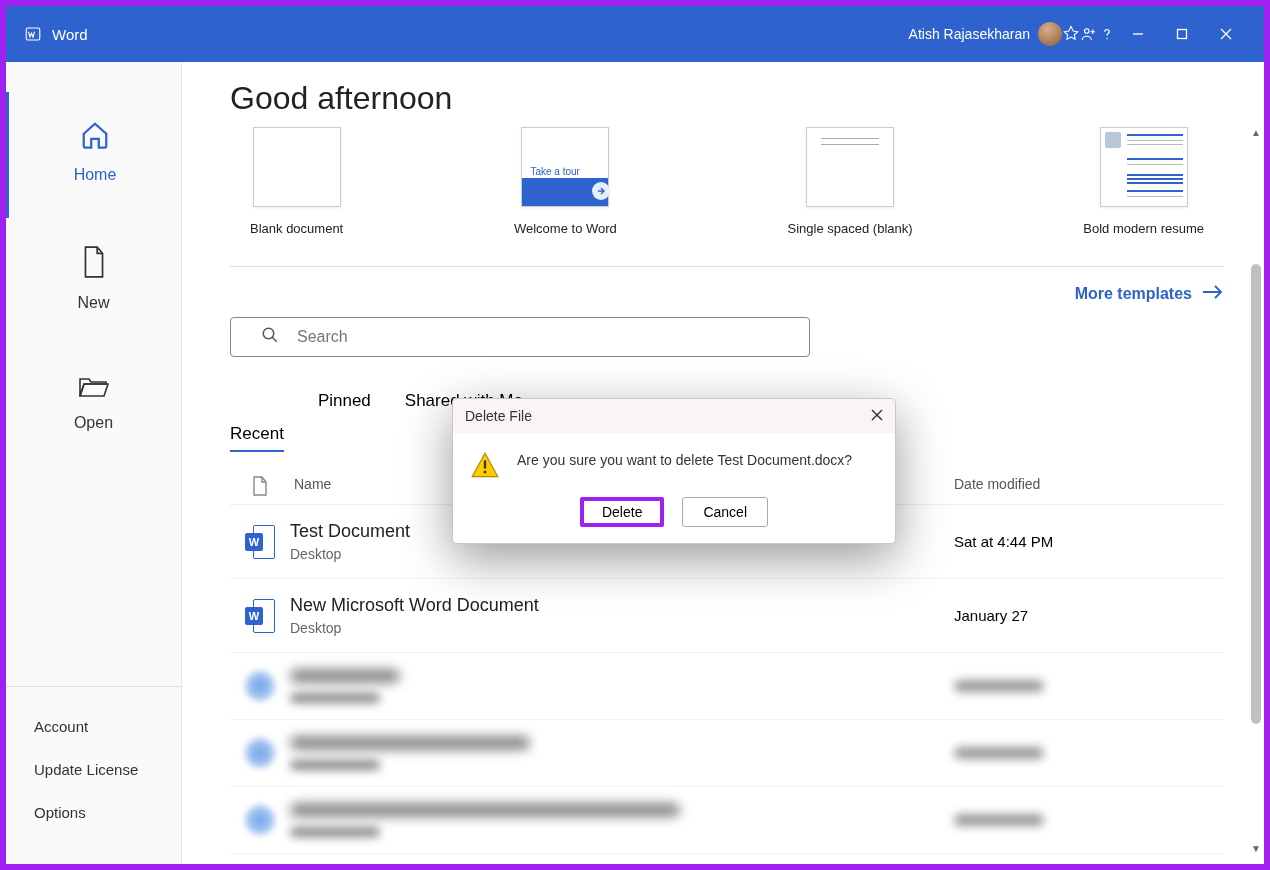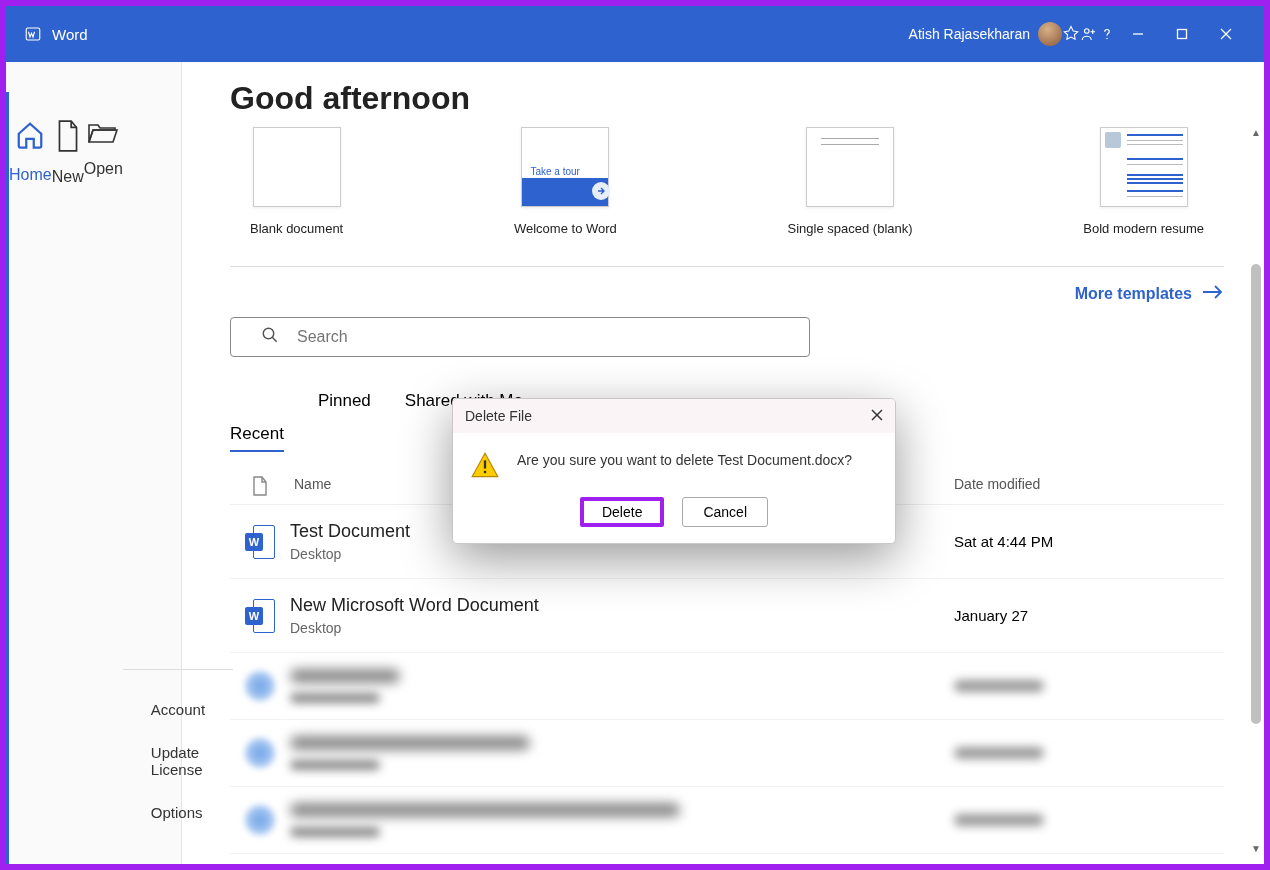--- a/index.html
+++ b/index.html
@@ -45,21 +45,21 @@
   .main {
     display: flex;
     height: calc(100% - 56px);
     background: #fff;
   }
   .sidebar {
     width: 176px;
     background: #fafafa;
     border-right: 1px solid #e5e5e5;
     display:flex;
-    flex-direction:row;
+    flex-direction:column;
     padding-top: 30px;
   }
   .sidebar-item {
     display:flex;
     flex-direction:column;
     align-items:center;
     gap:12px;
     padding: 28px 0 34px;
     cursor:pointer;
     color:#333;
@@ -77,21 +77,21 @@
     color:#333;
     cursor:pointer;
   }
   
   .content {
     flex:1;
     padding: 18px 40px 0 48px;
     position:relative;
     overflow:hidden;
   }
-  .greeting { font-size: 32px; font-weight: 700; color:#222; margin-bottom: 10px;}
+  .greeting { font-size: 32px; font-weight: 400; color:#222; margin-bottom: 10px;}
   .templates {
     display:flex;
     justify-content: space-between;
     padding: 0 20px;
     margin-bottom: 10px;
   }
   .tpl { display:flex; flex-direction:column; align-items:center; gap:14px; cursor:pointer;}
   .tpl-thumb {
     width:88px; height:80px; background:#fff; border:1px solid #ccc;
     position:relative;

